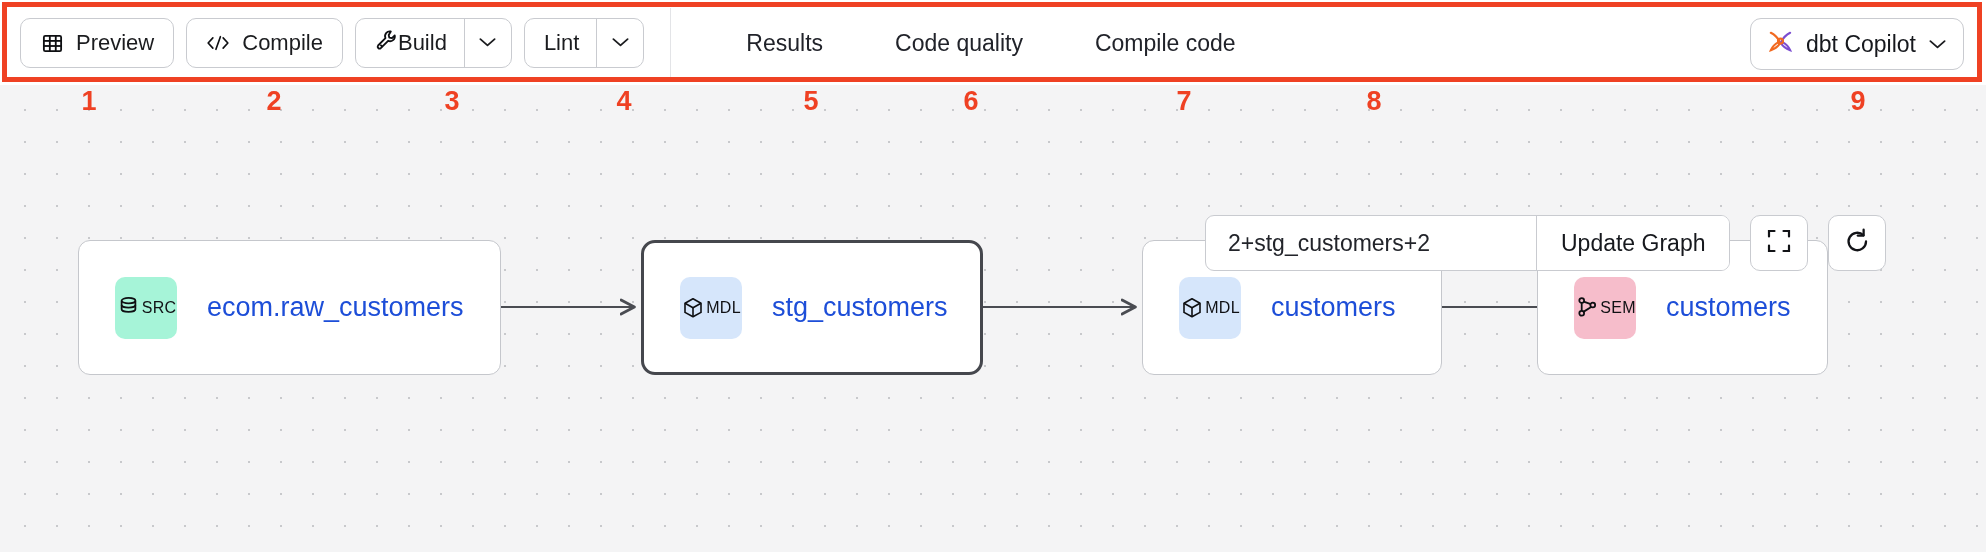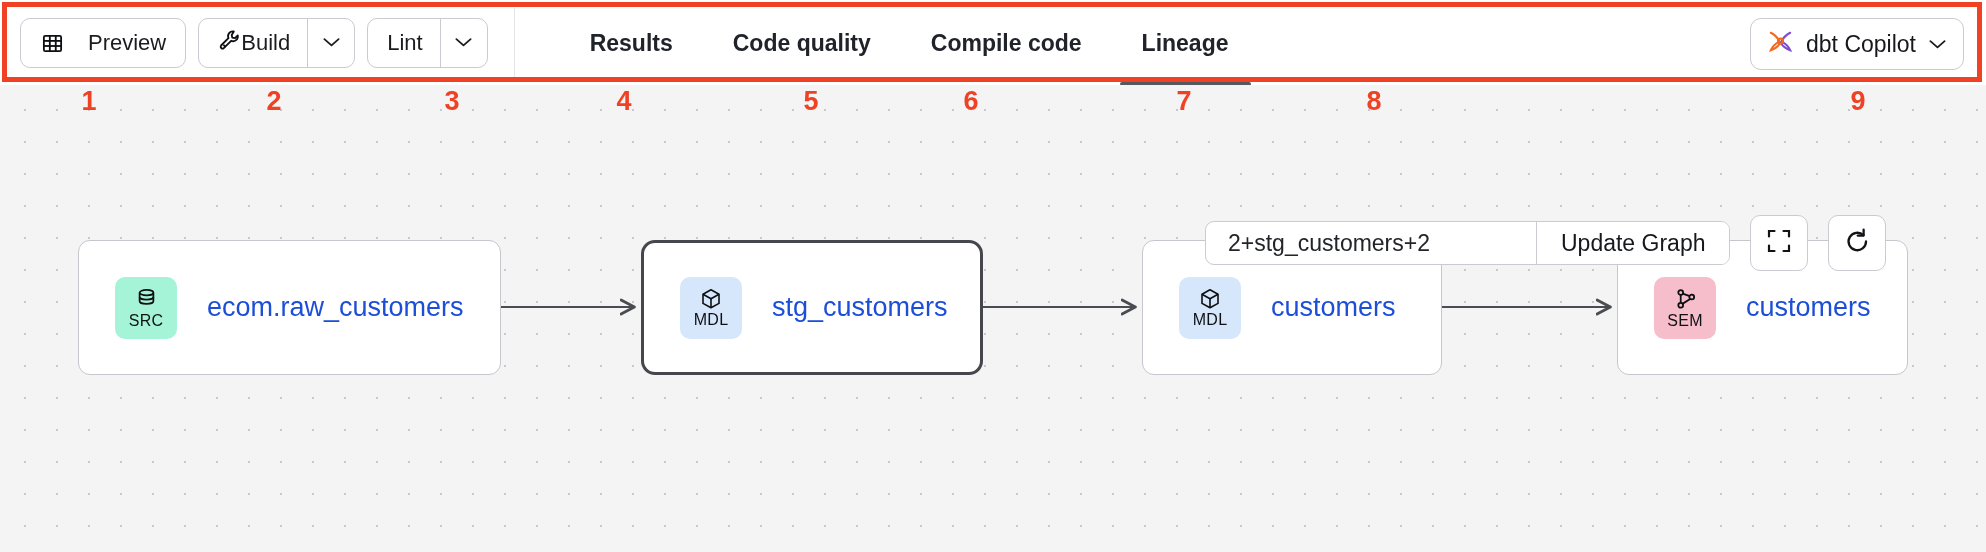--- a/index.html
+++ b/index.html
@@ -44,21 +44,21 @@
     padding-left: 12px;
   }
 
   .tbtn {
     height: 50px;
     border: 1px solid #c9cbd0;
     border-radius: 10px;
     background: #ffffff;
     display: flex;
     align-items: center;
-    gap: 24px;
+    gap: 12px;
     padding: 0 19px;
     font-size: 22px;
     color: #1b1c1f;
     cursor: pointer;
     white-space: nowrap;
   }
   .tbtn .ic { display: flex; align-items: center; justify-content: center; width: 24px; height: 24px; flex: 0 0 auto;}
 
   .split {
     height: 50px;
@@ -86,22 +86,21 @@
     height: 70px;
     background: #e3e4e7;
     margin-left: 26px;
   }
 
   .tabs {
     display: flex;
     align-items: flex-end;
     height: 70px;
     margin-left: 45px;
-    gap: 0px;
-    font-weight: bold;
+    gap: 12px;
   }
   .tab {
     height: 70px;
     display: flex; align-items: center;
     padding: 0 30px;
     font-size: 23px;
     color: #21232a;
     cursor: pointer;
     position: relative;
     white-space: nowrap;
@@ -177,21 +176,21 @@
     position: absolute;
     left: 1205px; top: 130px;
     display: flex;
     align-items: center;
     gap: 20px;
     z-index: 10;
   }
   .searchbar {
     display: flex;
     align-items: stretch;
-    height: 44px;
+    height: 56px;
     border: 1px solid #c9cbd0;
     border-radius: 9px;
     background: #ffffff;
     overflow: hidden;
   }
   .searchbar input {
     border: none;
     outline: none;
     background: transparent;
     width: 330px;
@@ -233,21 +232,21 @@
     z-index: 6;
   }
   .node.selected {
     border: 3px solid #45474d;
     border-radius: 14px;
   }
   .badge {
     width: 62px; height: 62px;
     border-radius: 10px;
     display: flex;
-    flex-direction: column;
+    flex-direction: row;
     align-items: center;
     justify-content: center;
     gap: 1px;
     flex: 0 0 auto;
   }
   .badge .lbl {
     font-size: 16px;
     color: #101114;
     letter-spacing: 0.3px;
     line-height: 1;
@@ -277,20 +276,30 @@
               <rect x="3" y="4" width="18" height="16" rx="1.5"></rect>
               <line x1="3" y1="9.3" x2="21" y2="9.3"></line>
               <line x1="3" y1="14.6" x2="21" y2="14.6"></line>
               <line x1="9.2" y1="4" x2="9.2" y2="20"></line>
               <line x1="15.4" y1="4" x2="15.4" y2="20"></line>
             </svg>
           </span>
           <span>Preview</span>
         </div>
 
+        <div class="tbtn">
+          <span class="ic">
+            <svg width="26" height="22" viewBox="0 0 28 22" fill="none" stroke="#0e0f12" stroke-width="1.9" stroke-linecap="round" stroke-linejoin="round">
+              <polyline points="8,5 2.5,11 8,17"></polyline>
+              <line x1="16.8" y1="3.6" x2="11.6" y2="18.4"></line>
+              <polyline points="20,5 25.5,11 20,17"></polyline>
+            </svg>
+          </span>
+          <span>Compile</span>
+        </div>
 
         <div class="split">
           <div class="main">
             <span class="ic">
               <svg width="23" height="23" viewBox="0 0 24 24" fill="none" stroke="#0e0f12" stroke-width="1.9" stroke-linecap="round" stroke-linejoin="round">
                 <path d="M16.5 2.6a5 5 0 0 0-5.6 6.9L3.2 17.2a2 2 0 0 0 2.8 2.8l7.7-7.7a5 5 0 0 0 6.9-5.6l-2.9 2.9-2.8-.6-.6-2.8z"></path>
                 <line x1="6.2" y1="17" x2="7.4" y2="18.2"></line>
               </svg>
             </span>
             <span>Build</span>
@@ -324,23 +333,20 @@
       <div class="tabs">
         <div class="tab">
           <span>Results</span>
         </div>
         <div class="tab">
           <span>Code quality</span>
         </div>
         <div class="tab">
           <span>Compile code</span>
         </div>
-        <div class="tab active">
-          <span>Lineage</span>
-        </div>
       </div>
 
       <div class="copilot">
         <span class="ic">
           <svg width="27" height="27" viewBox="0 0 28 28" fill="none" stroke-width="2.2" stroke-linecap="round">
             <path d="M4 5 C10 8, 12 12, 13 14 C10.5 15.5, 6.5 17, 4 23 C9.5 21, 12 18.5, 13.6 15.6" stroke="#f26a21"></path>
             <path d="M24 5 C18 8, 16 12, 15 14 C17.5 15.5, 21.5 17, 24 23 C18.5 21, 16 18.5, 14.4 15.6" stroke="#7c4dd1"></path>
             <circle cx="14" cy="13.6" r="2.6" stroke="#f26a21"></circle>
           </svg>
         </span>
@@ -434,21 +440,21 @@
             <path d="M12 2.8 20 7.2v9.2L12 20.8 4 16.4V7.2z"></path>
             <path d="M4 7.2 12 11.7 20 7.2"></path>
             <path d="M12 11.7V20.8"></path>
           </svg>
         </span>
         <span class="lbl">MDL</span>
       </div>
       <div class="title">customers</div>
     </div>
 
-    <div class="node" style="left:1617px;top:155px;width:291px;">
+    <div class="node" style="left:1537px;top:155px;width:291px;">
       <div class="badge" style="background:#f6bdcb;">
         <span style="display:flex;">
           <svg width="25" height="25" viewBox="0 0 24 24" fill="none" stroke="#0e0f12" stroke-width="1.7">
             <circle cx="7.4" cy="5.2" r="2.3"></circle>
             <circle cx="18" cy="9.6" r="2.3"></circle>
             <circle cx="7.4" cy="17.6" r="2.3"></circle>
             <line x1="8.6" y1="7.2" x2="16.5" y2="15.8" stroke-opacity="0"></line>
             <line x1="9.3" y1="6.4" x2="16.1" y2="8.8"></line>
             <line x1="16.5" y1="11.5" x2="9" y2="16.2"></line>
             <line x1="7.4" y1="7.5" x2="7.4" y2="15.3"></line>

